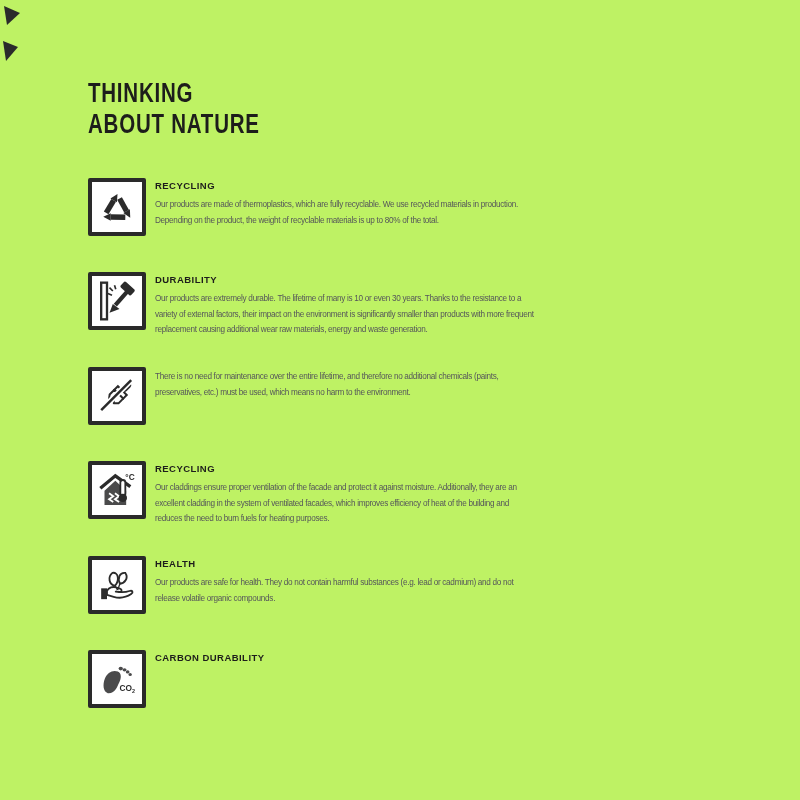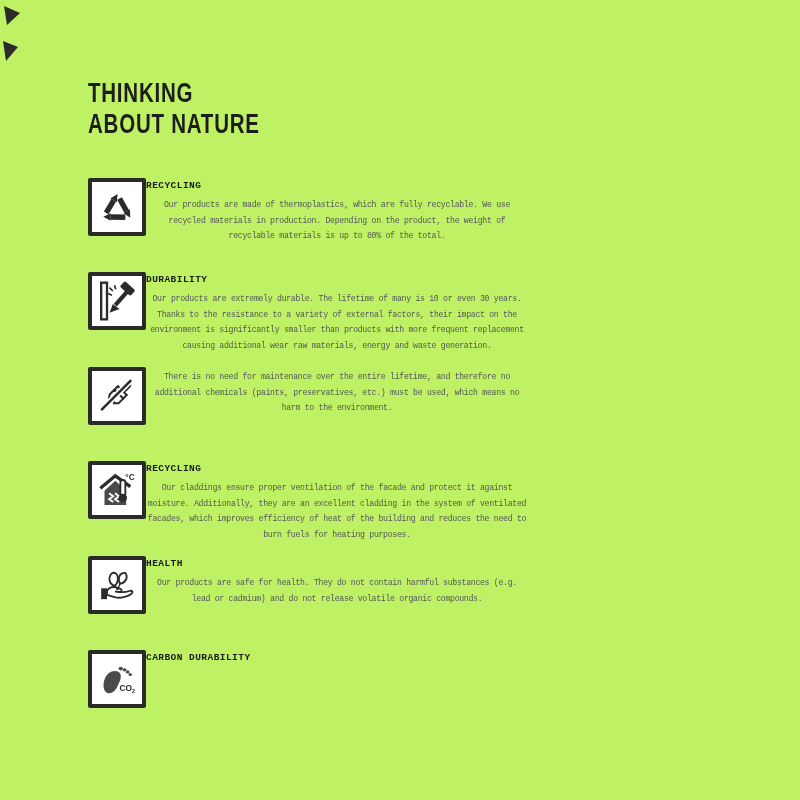--- a/index.html
+++ b/index.html
@@ -12,27 +12,27 @@
     position:absolute;left:88px;top:78px;margin:0;
     font-size:27px;font-weight:700;line-height:31px;letter-spacing:1px;
     color:#1d1d1b;transform:scaleX(0.76);transform-origin:left top;white-space:nowrap;
   }
   .title span{display:block;}
   .row{position:absolute;left:88px;display:flex;align-items:flex-start;}
   .iconbox{
     width:50px;height:50px;border:4px solid #2a2a2a;border-radius:2px;background:#fff;
     display:flex;align-items:center;justify-content:center;flex:0 0 auto;
   }
-  .txt{padding-top:2px;width:382px;font-family:Liberation Mono, monospace;}
+  .txt{margin-left:9px;padding-top:2px;width:382px;}
   .txt h2{
     margin:0 0 6px 0;font-size:9.5px;font-weight:700;letter-spacing:.45px;
     color:#1d1d1b;
   }
   .txt p{
-    margin:0;font-size:8.2px;letter-spacing:-0.3px;line-height:15.5px;color:#55565a;text-align:center;
+    margin:0;font-size:8.2px;letter-spacing:-0.3px;line-height:15.5px;color:#55565a;
   }
   svg text{font-family:"Liberation Sans",sans-serif;}
 </style>
 </head>
 <body>
 
 <div class="page">
 
   <svg class="corner-marks" width="26" height="62" viewBox="0 0 26 62">
     <path d="M2 2 L18 9 L5 21 Z" fill="#2b2b2b"></path>

